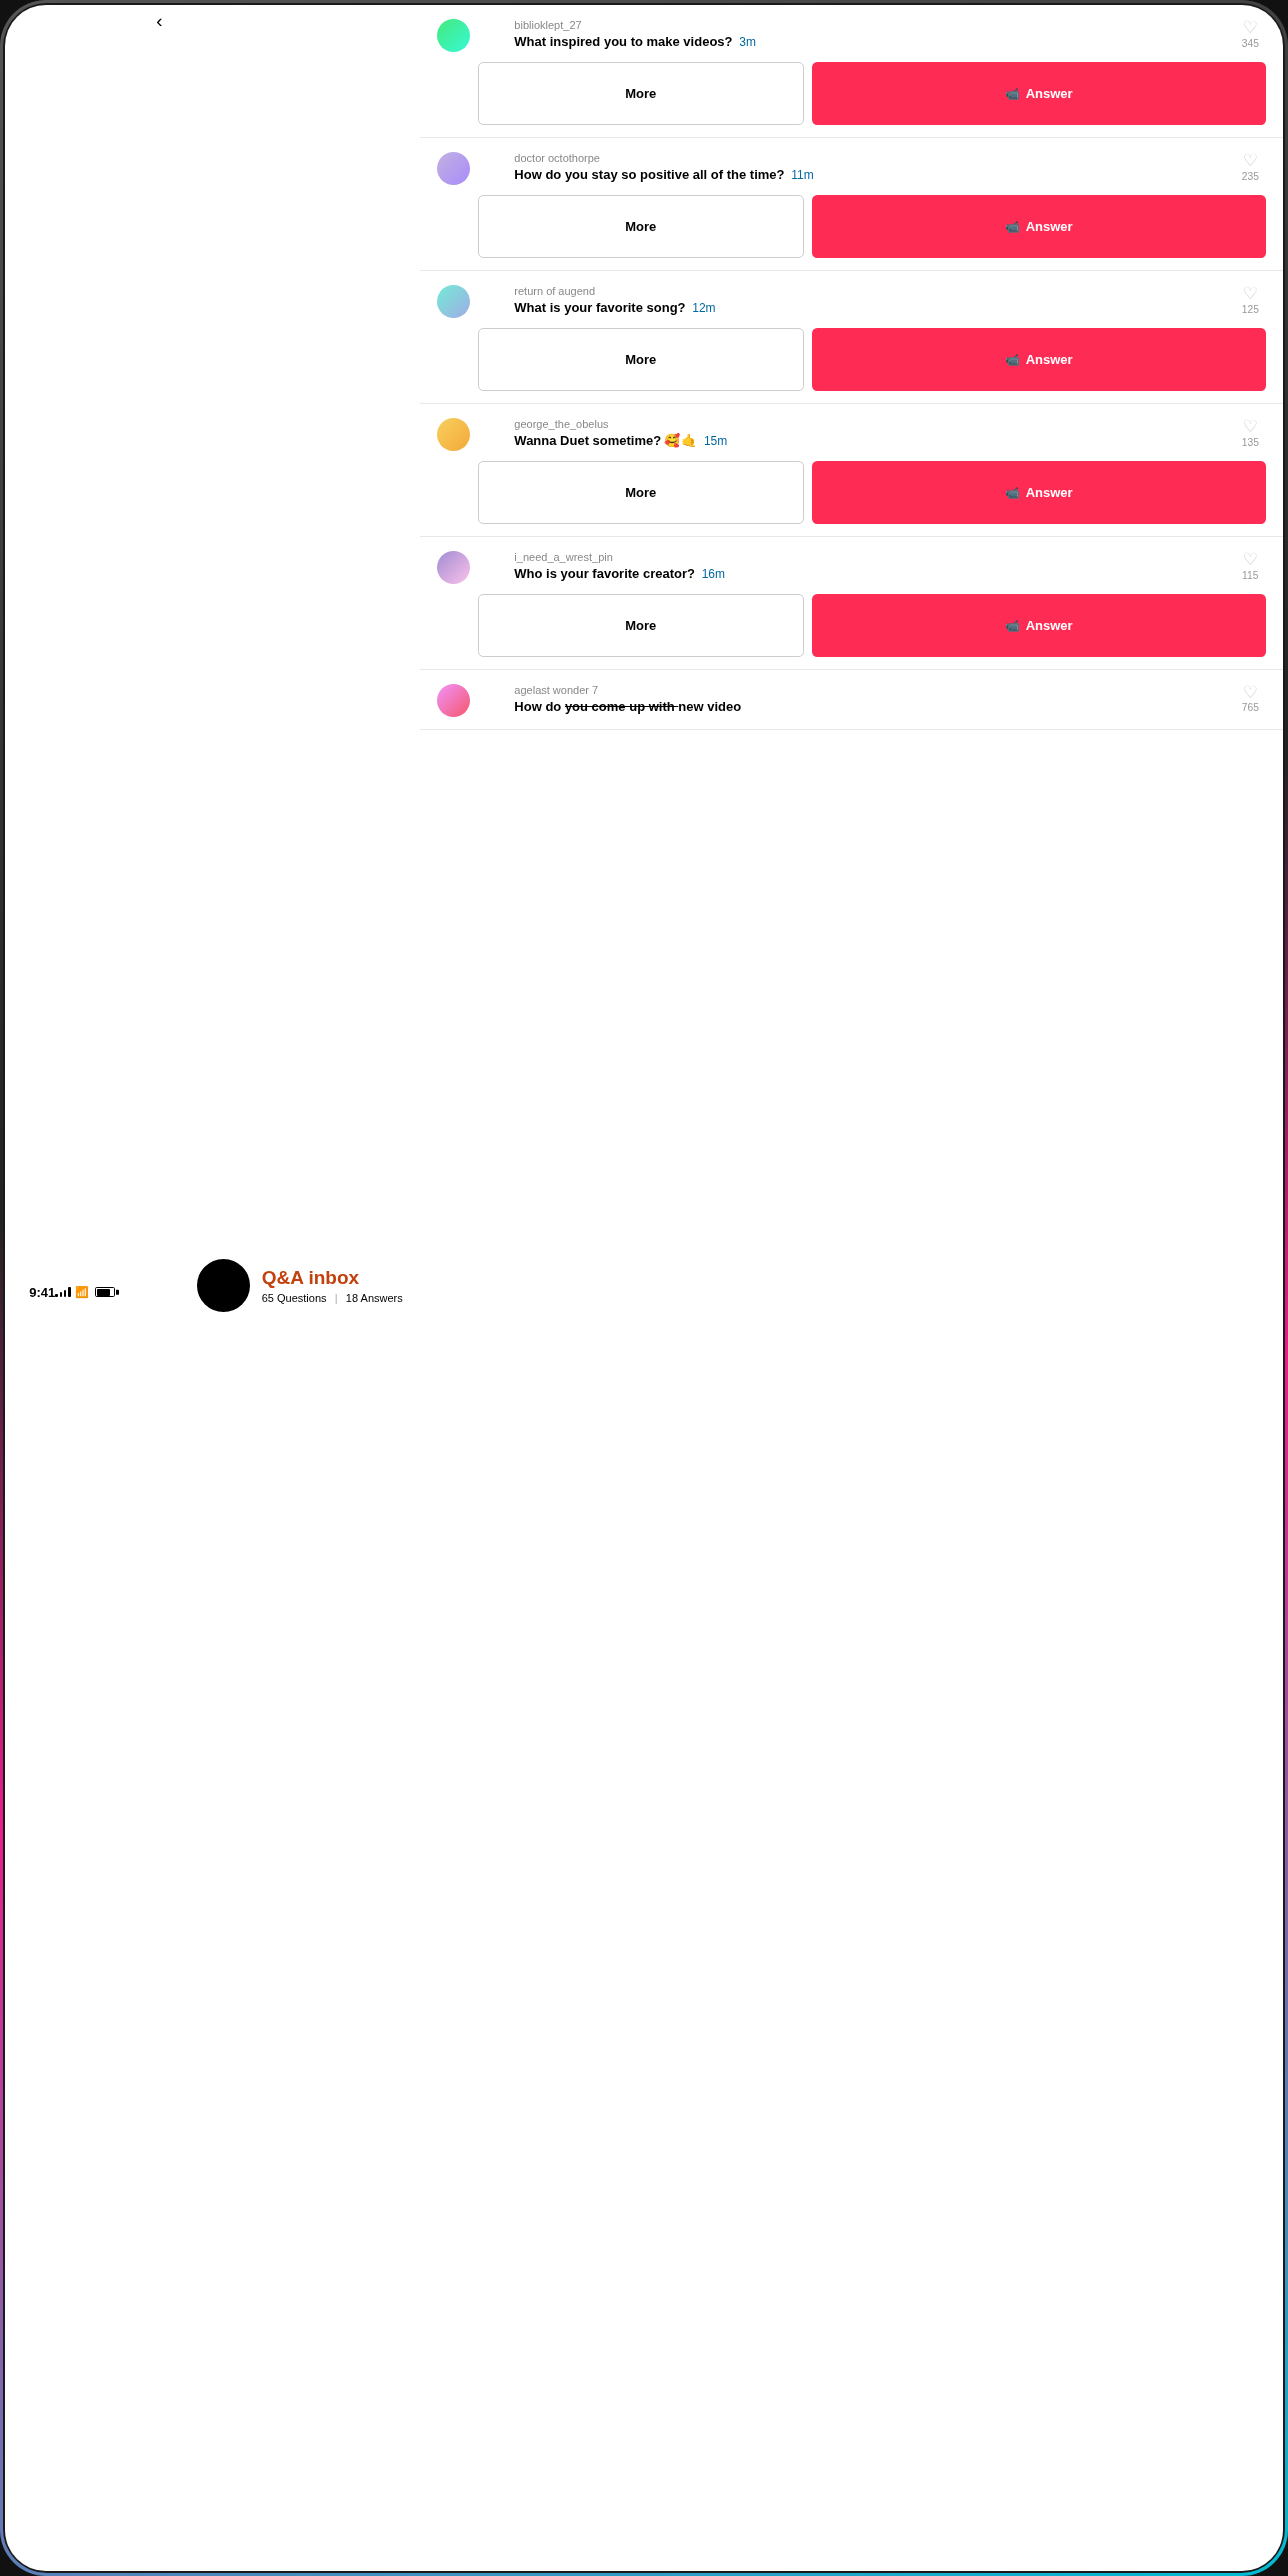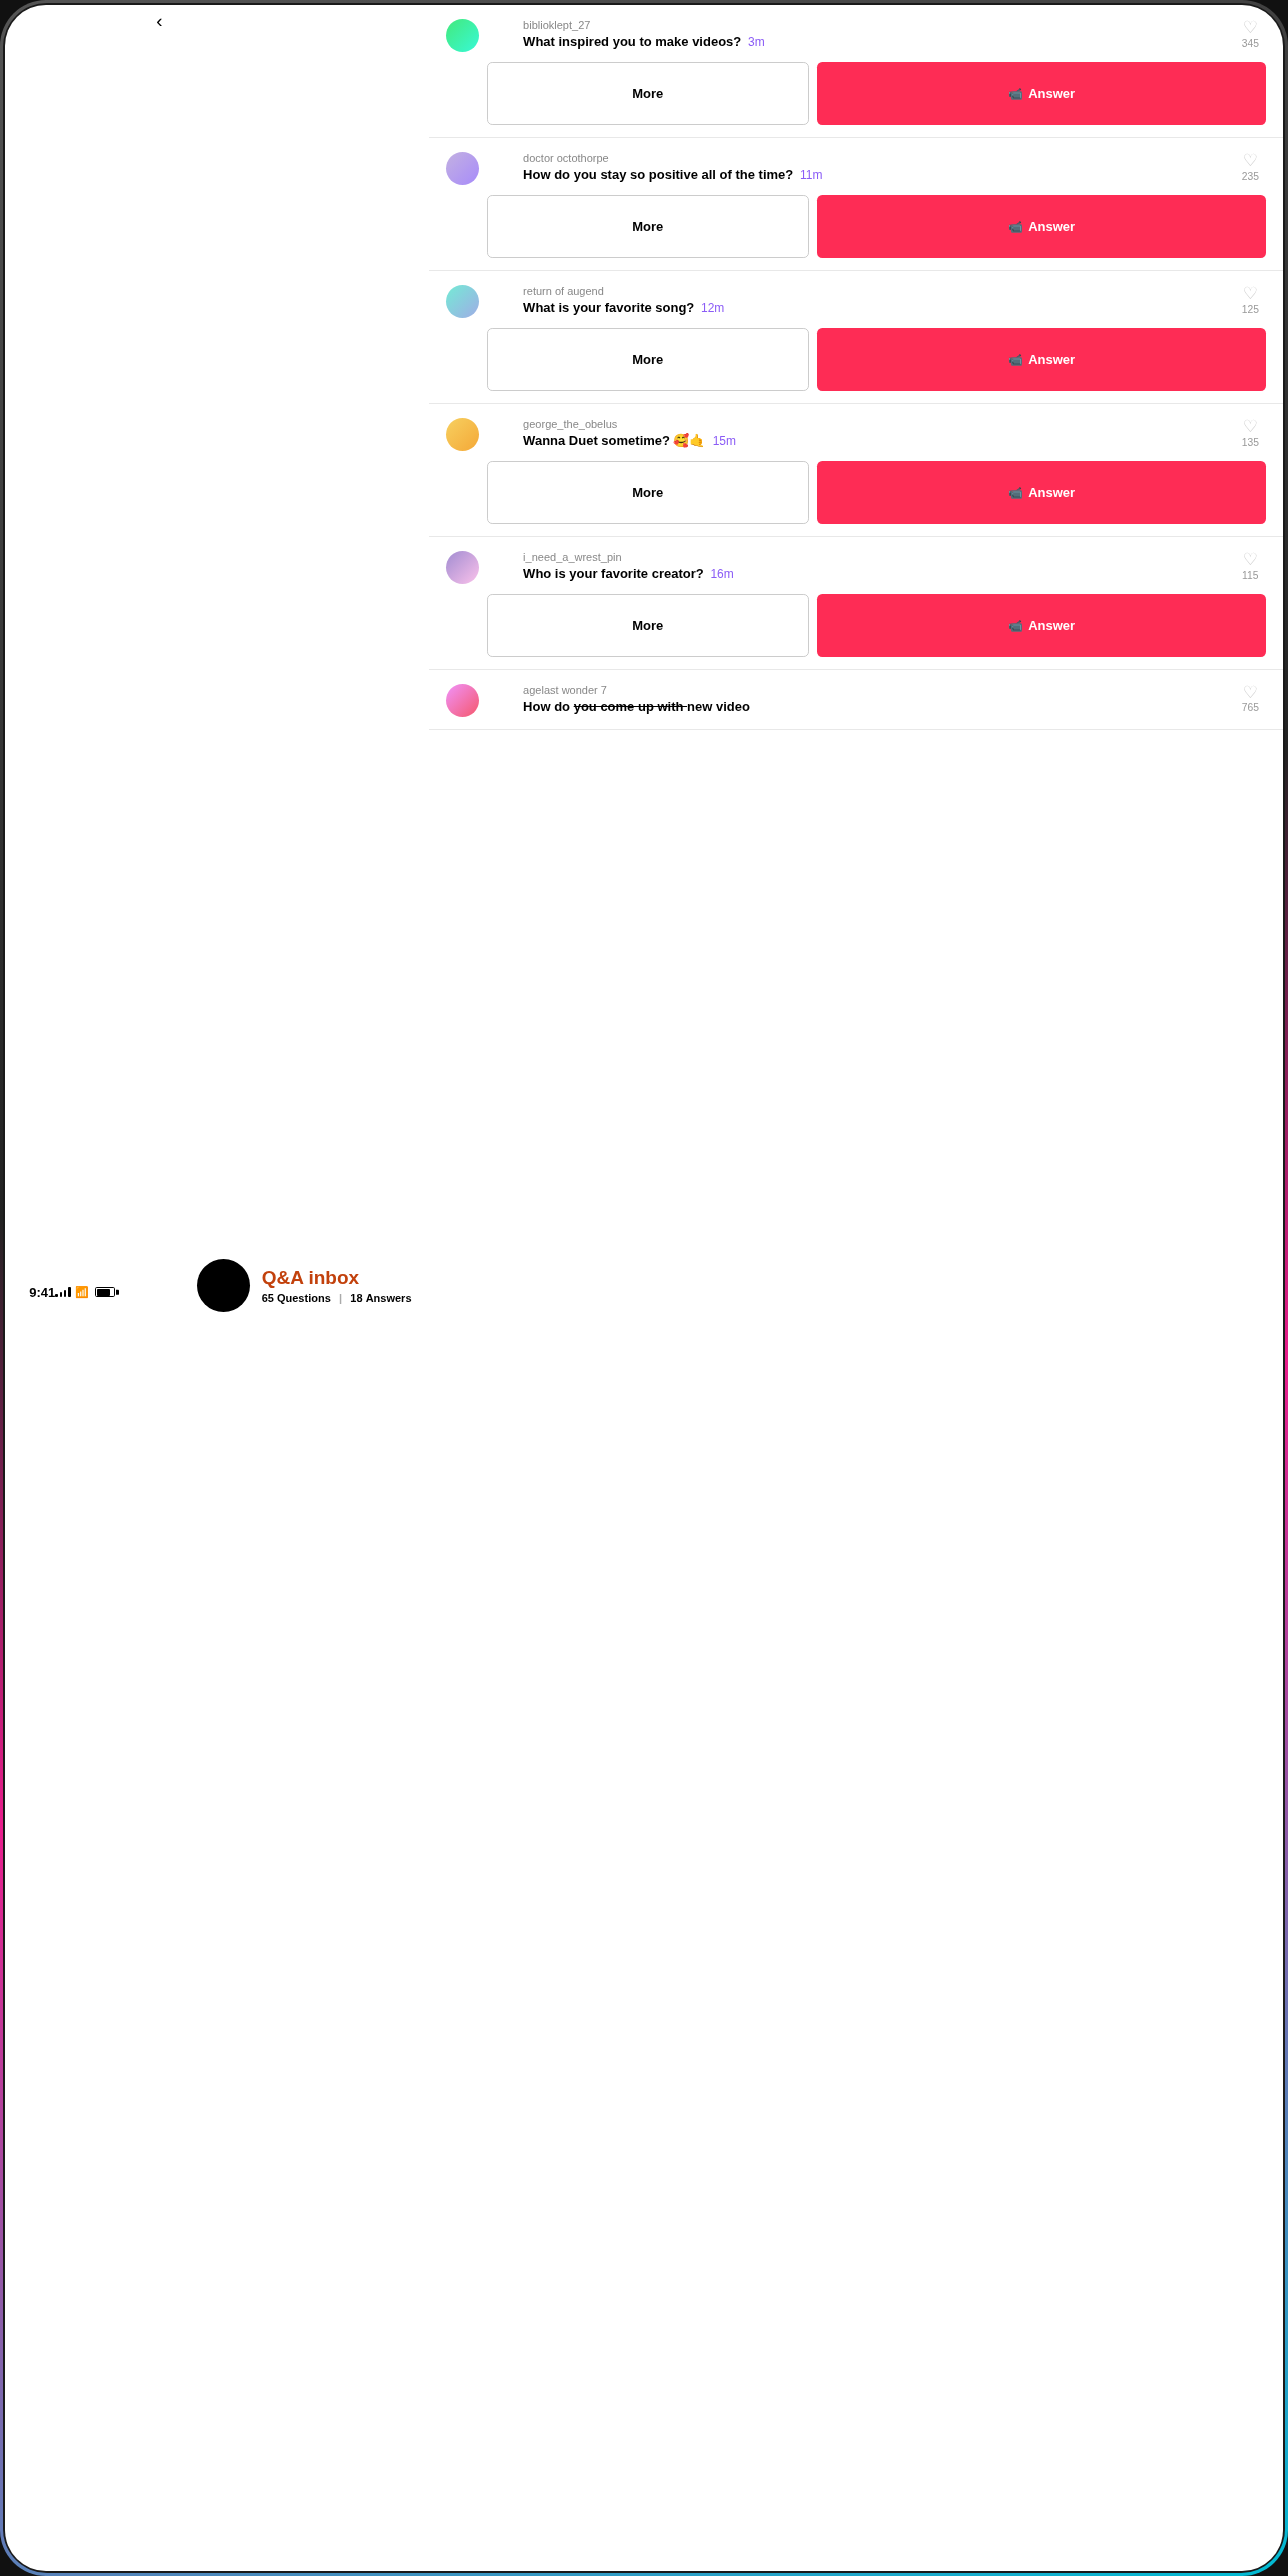--- a/index.html
+++ b/index.html
@@ -125,21 +125,21 @@
       font-size: 19px;
       font-weight: 700;
       color: #c2410c;
     }
     .header-stats {
       font-size: 11px;
       color: #555;
       margin-top: 2.6px;
     }
     .header-stats span {
-      font-weight: 700;
+      font-weight: 400;
       color: #000;
     }
     .header-stats .divider {
       margin: 0 5.2px;
       color: #aaa;
     }
     
     .divider-line {
       height: 0.9px;
       background: #e8e8e8;
@@ -186,21 +186,21 @@
     }
     .question-text {
       font-size: 13px;
       font-weight: 700;
       color: #000;
       line-height: 1.4;
     }
     .time-tag {
       font-size: 12px;
       font-weight: 400;
-      color: #8b5cf6;
+      color: #0369a1;
       margin-left: 3.4px;
     }
     .like-section {
       display: flex;
       flex-direction: column;
       align-items: center;
       margin-left: 10.3px;
       min-width: 31px;
     }
     .heart-icon {

